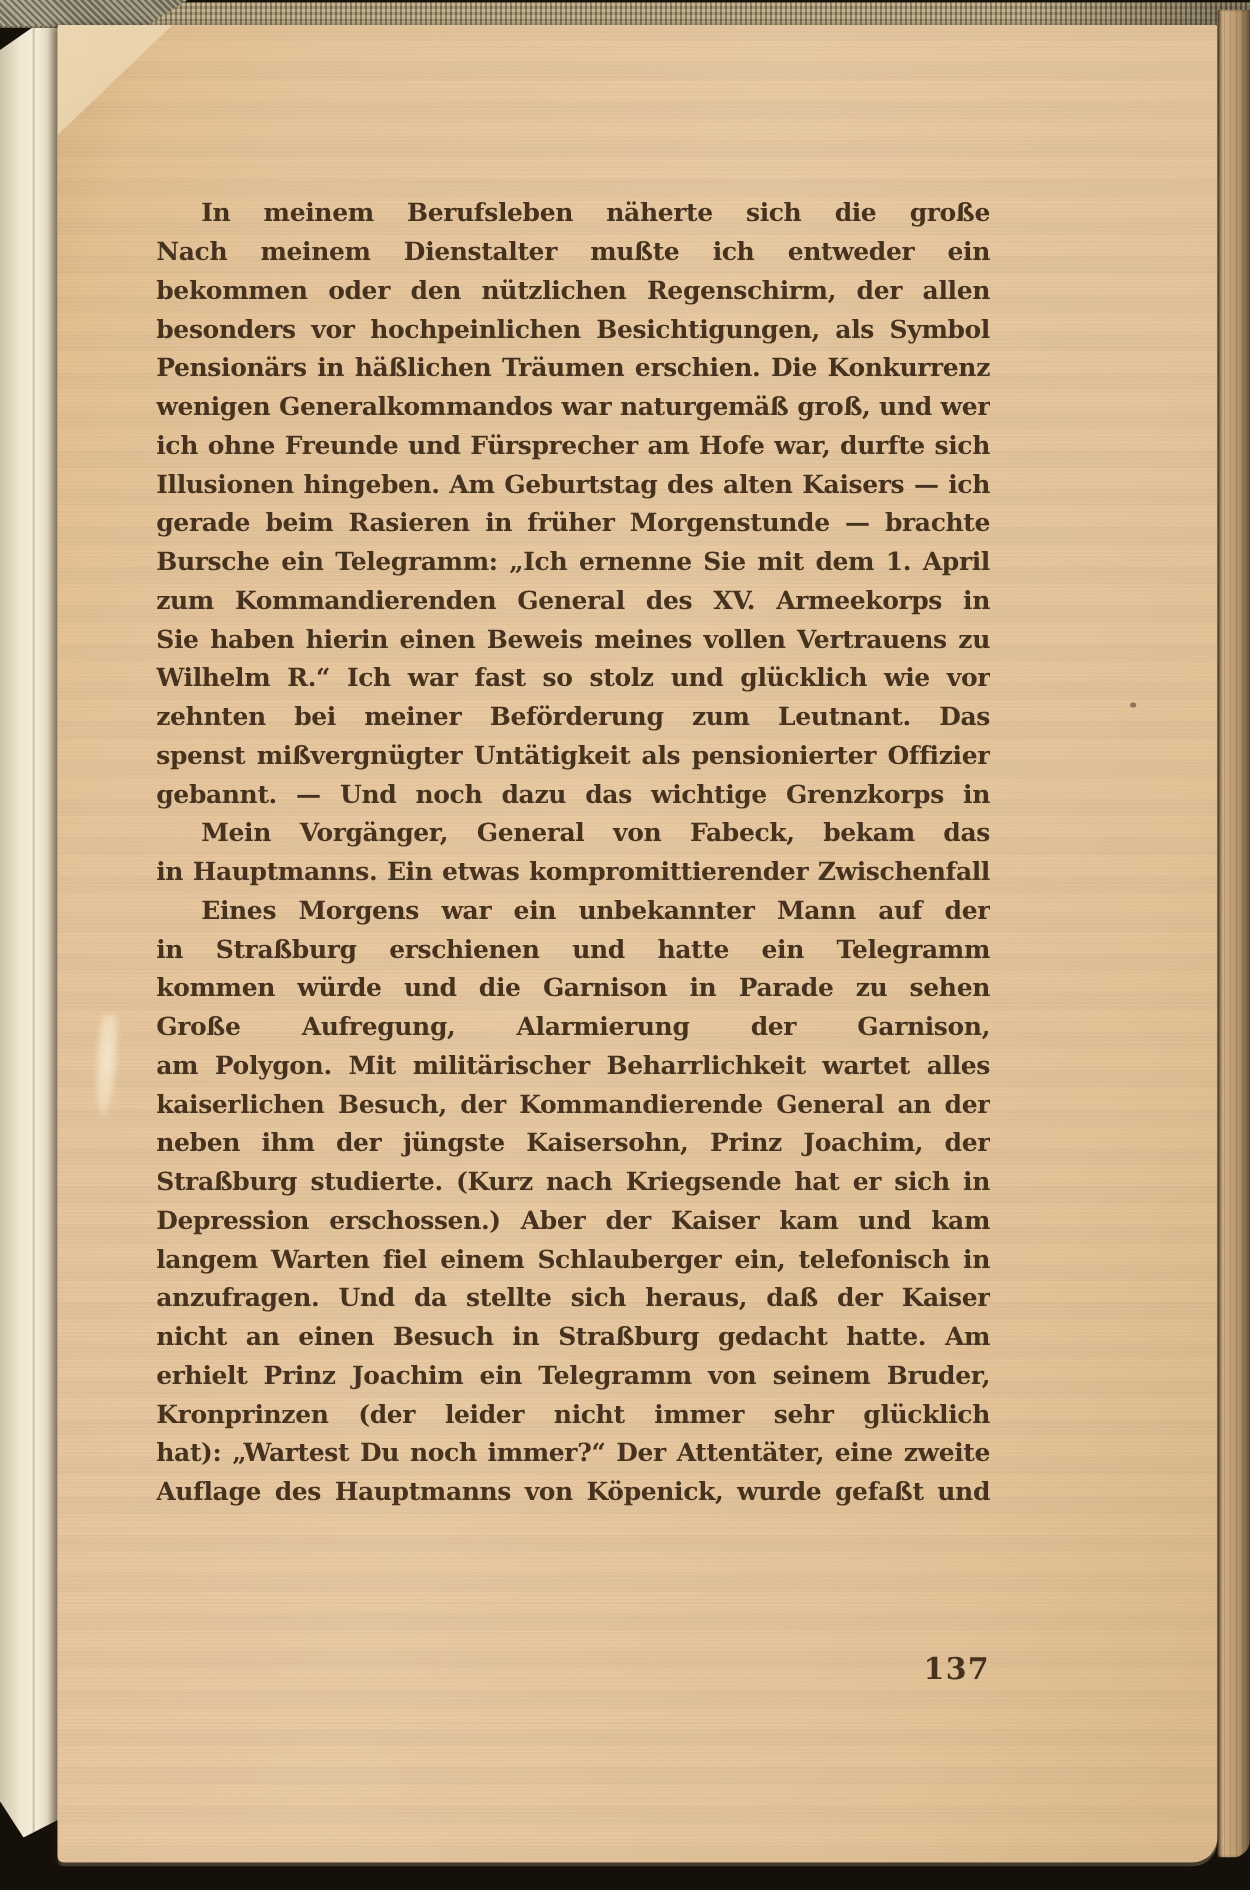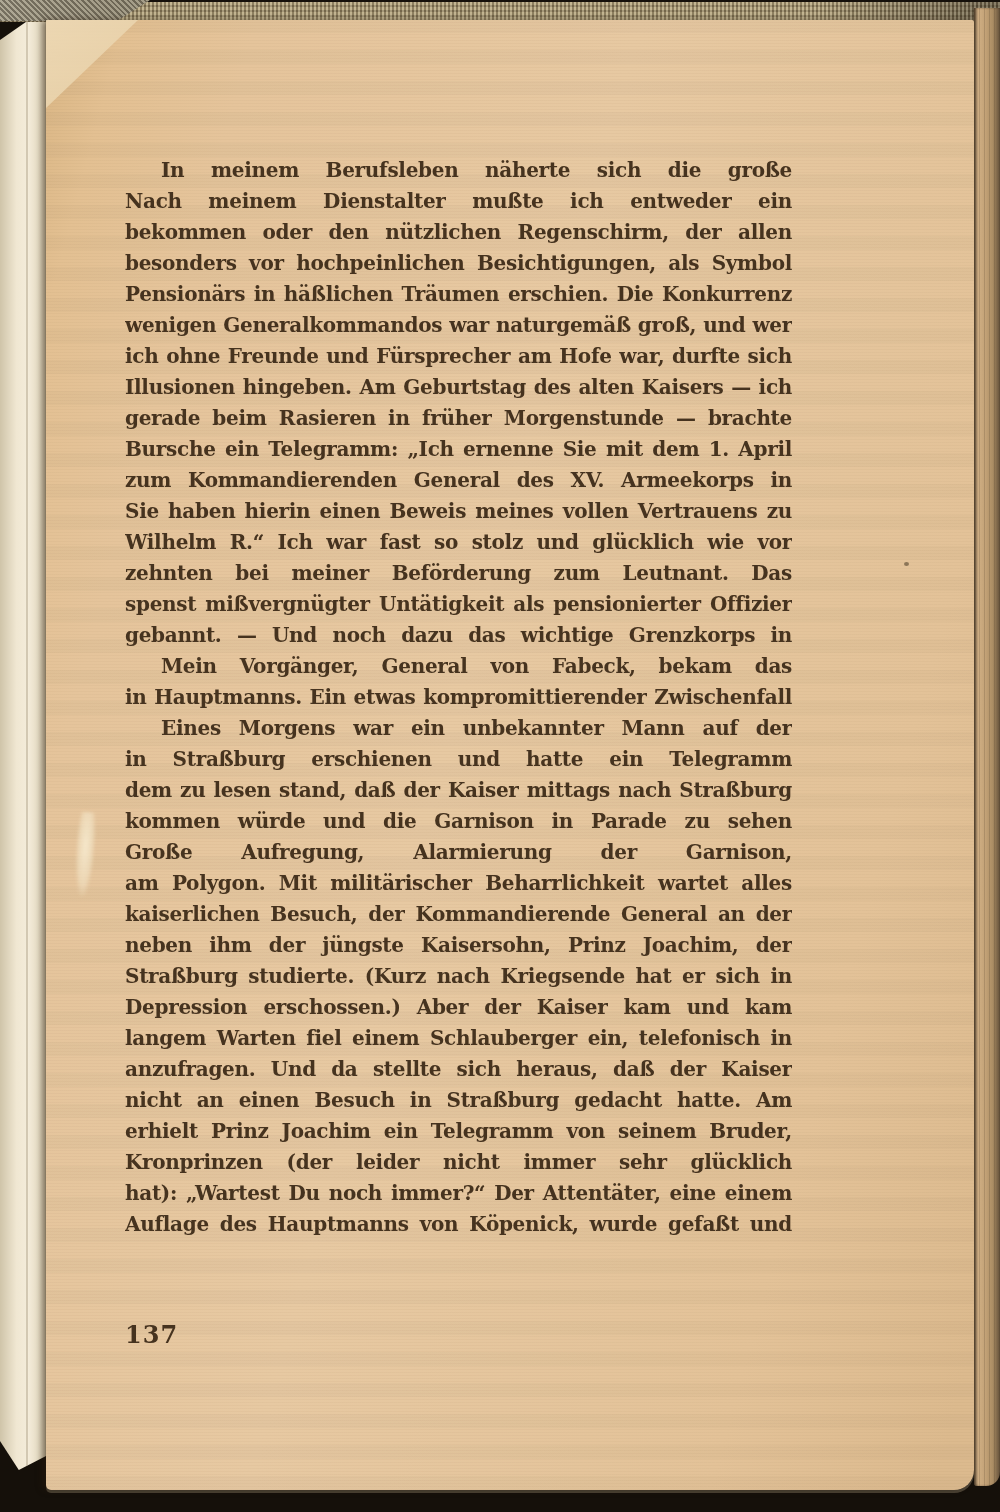--- a/index.html
+++ b/index.html
@@ -98,20 +98,21 @@
   }
   .line{
     height:31px;line-height:31px;
     text-align:justify;text-align-last:justify;
     overflow:hidden;
   }
   .line.first{text-indent:36px;}
   .line.last{text-align-last:left;}
   .page-number{
     position:absolute;left:125px;top:1318px;width:667px;
+    text-align:right;
     color:var(--ink);
     font-family:"DejaVu Serif","Liberation Serif",serif;
     font-weight:bold;font-size:24px;line-height:34px;
     letter-spacing:1px;
   }
 </style>
 </head>
 <body>
 
 <div class="top-band"></div>
@@ -144,30 +145,29 @@
     <div class="line">zum Kommandierenden General des XV. Armeekorps in Straßburg.</div>
     <div class="line">Sie haben hierin einen Beweis meines vollen Vertrauens zu erblicken.</div>
     <div class="line">Wilhelm R.“ Ich war fast so stolz und glücklich wie vor vielen Jahr=</div>
     <div class="line">zehnten bei meiner Beförderung zum Leutnant. Das gräßliche Ge=</div>
     <div class="line">spenst mißvergnügter Untätigkeit als pensionierter Offizier war</div>
     <div class="line last">gebannt. — Und noch dazu das wichtige Grenzkorps in Straßburg!</div>
     <div class="line first">Mein Vorgänger, General von Fabeck, bekam das Armeekorps</div>
     <div class="line">in Hauptmanns. Ein etwas kompromittierender Zwischenfall in</div>
     <div class="line first">Eines Morgens war ein unbekannter Mann auf der Hauptwache</div>
     <div class="line">in Straßburg erschienen und hatte ein Telegramm abgegeben, in</div>
-    <div class="line">dem zu lesen stand, daß der Kaiser mittags nach Straßburg</div>
     <div class="line">kommen würde und die Garnison in Parade zu sehen wünsche.</div>
     <div class="line">Große Aufregung, Alarmierung der Garnison, Paradeaufstellung</div>
     <div class="line">am Polygon. Mit militärischer Beharrlichkeit wartet alles auf den</div>
     <div class="line">kaiserlichen Besuch, der Kommandierende General an der Spitze,</div>
     <div class="line">neben ihm der jüngste Kaisersohn, Prinz Joachim, der damals in</div>
     <div class="line">Straßburg studierte. (Kurz nach Kriegsende hat er sich in tiefster</div>
     <div class="line">Depression erschossen.) Aber der Kaiser kam und kam nicht. Nach</div>
     <div class="line">langem Warten fiel einem Schlauberger ein, telefonisch in Berlin</div>
     <div class="line">anzufragen. Und da stellte sich heraus, daß der Kaiser überhaupt</div>
     <div class="line">nicht an einen Besuch in Straßburg gedacht hatte. Am Abend</div>
     <div class="line">erhielt Prinz Joachim ein Telegramm von seinem Bruder, dem</div>
     <div class="line">Kronprinzen (der leider nicht immer sehr glücklich telegrafiert</div>
-    <div class="line">hat): „Wartest Du noch immer?“ Der Attentäter, eine einem</div>
+    <div class="line">hat): „Wartest Du noch immer?“ Der Attentäter, eine zweite</div>
     <div class="line">Auflage des Hauptmanns von Köpenick, wurde gefaßt und kam</div>
   </div>
 
 <div class="page-number">137</div>
 
 </body></html>

